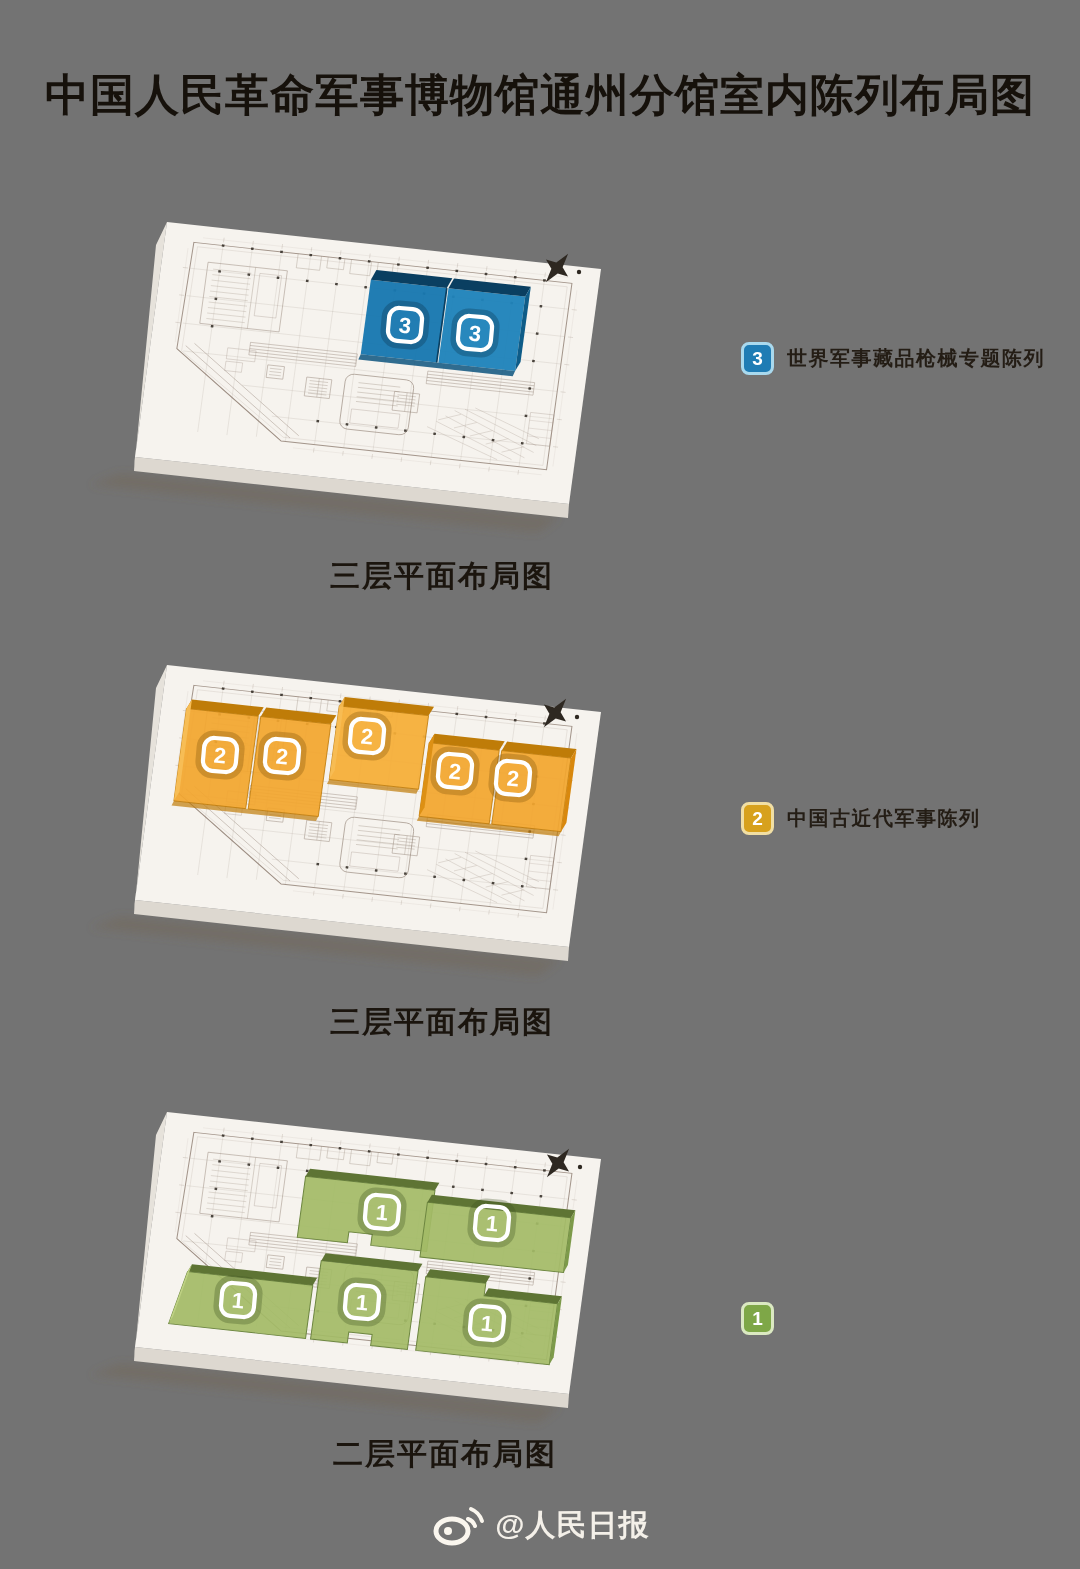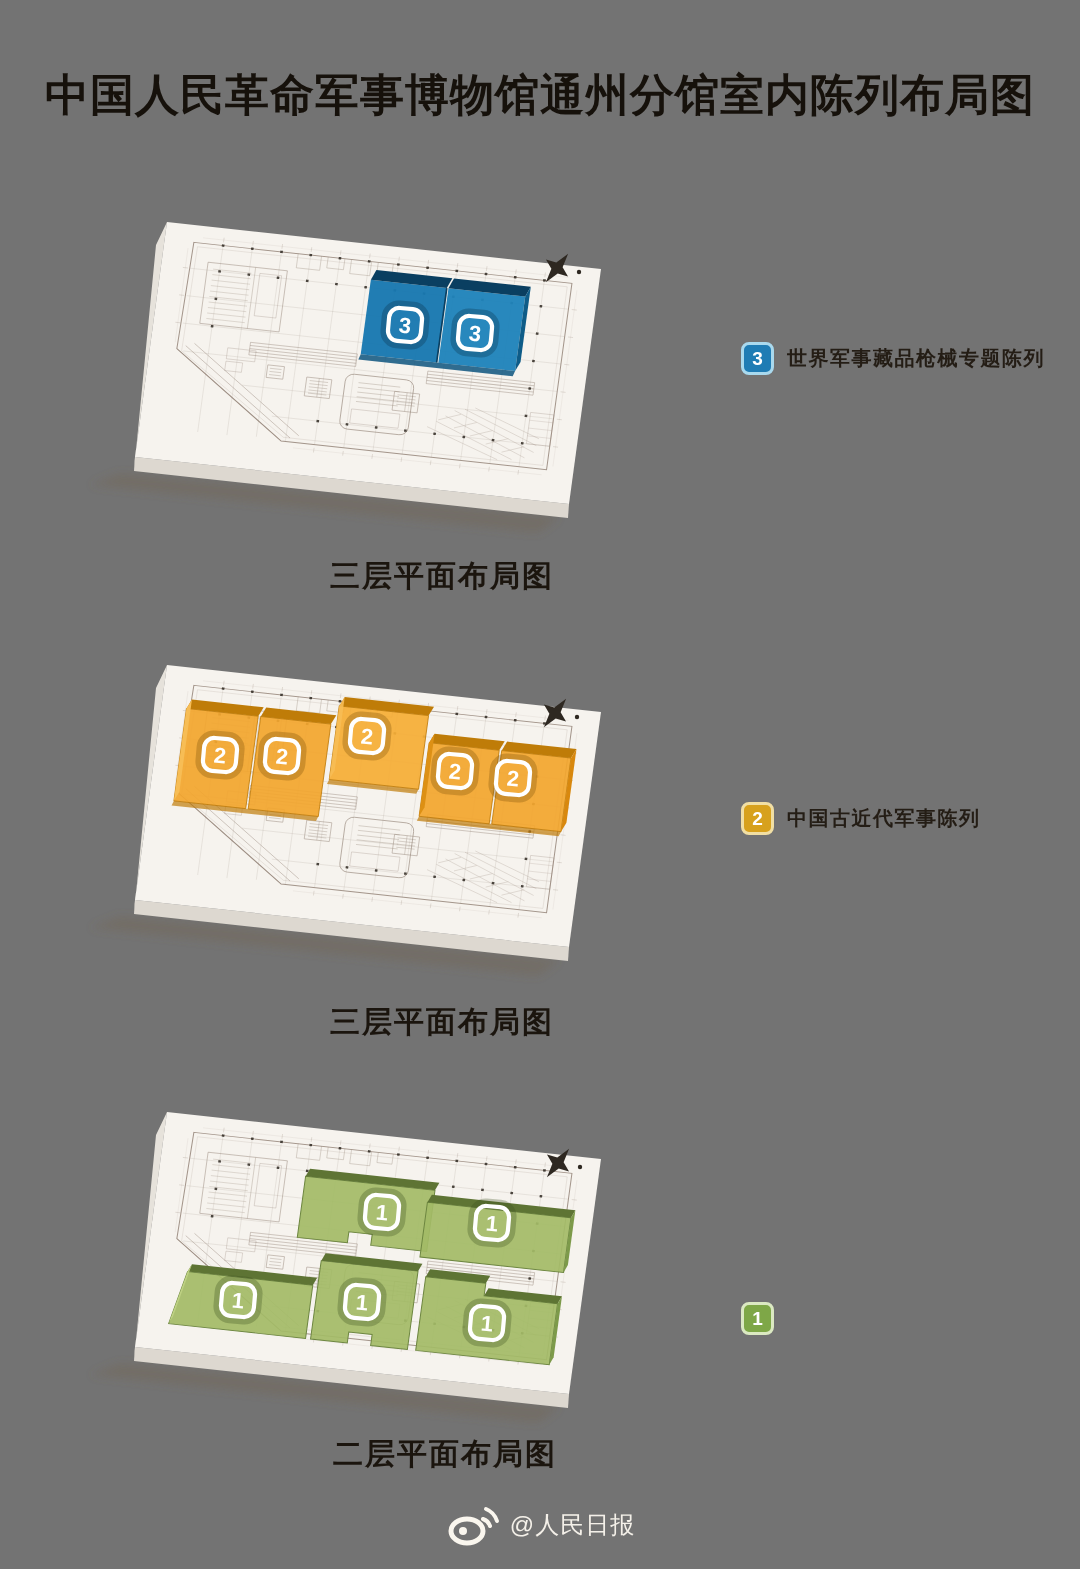--- a/index.html
+++ b/index.html
@@ -14,21 +14,21 @@
   .legend{position:absolute;display:flex;align-items:center;gap:13px;}
   .legend-3{left:741px;top:342px}.legend-2{left:741px;top:802px}.legend-1{left:741px;top:1302px}
   .lbadge{width:27px;height:27px;border-radius:8px;display:flex;align-items:center;
           justify-content:center;font-size:19px;font-weight:800;color:#fff;border:3px solid;}
   .b3{background:#1f7cb4;border-color:#a9d9ee}
   .b2{background:#d7a11d;border-color:#f1dfa4}
   .b1{background:#7ea747;border-color:#dbe9c2}
   .llabel{font-size:20px;font-weight:800;color:#241d15;letter-spacing:1.5px;}
   .watermark{position:absolute;top:1502px;left:0;width:100%;display:flex;
              justify-content:center;align-items:center;gap:9px;color:#faf6ee;}
-  .wm-text{font-size:24px;font-weight:400;opacity:.96;letter-spacing:1px;}
+  .wm-text{font-size:30px;font-weight:700;opacity:.96;letter-spacing:1px;}
   svg text{font-family:"Liberation Sans","DejaVu Sans",sans-serif;}
 </style>
 </head>
 <body>
 
 <div class="canvas">
 
   <h1 class="title">中国人民革命军事博物馆通州分馆室内陈列布局图</h1>
 
   <svg width="0" height="0" style="position:absolute" aria-hidden="true">

